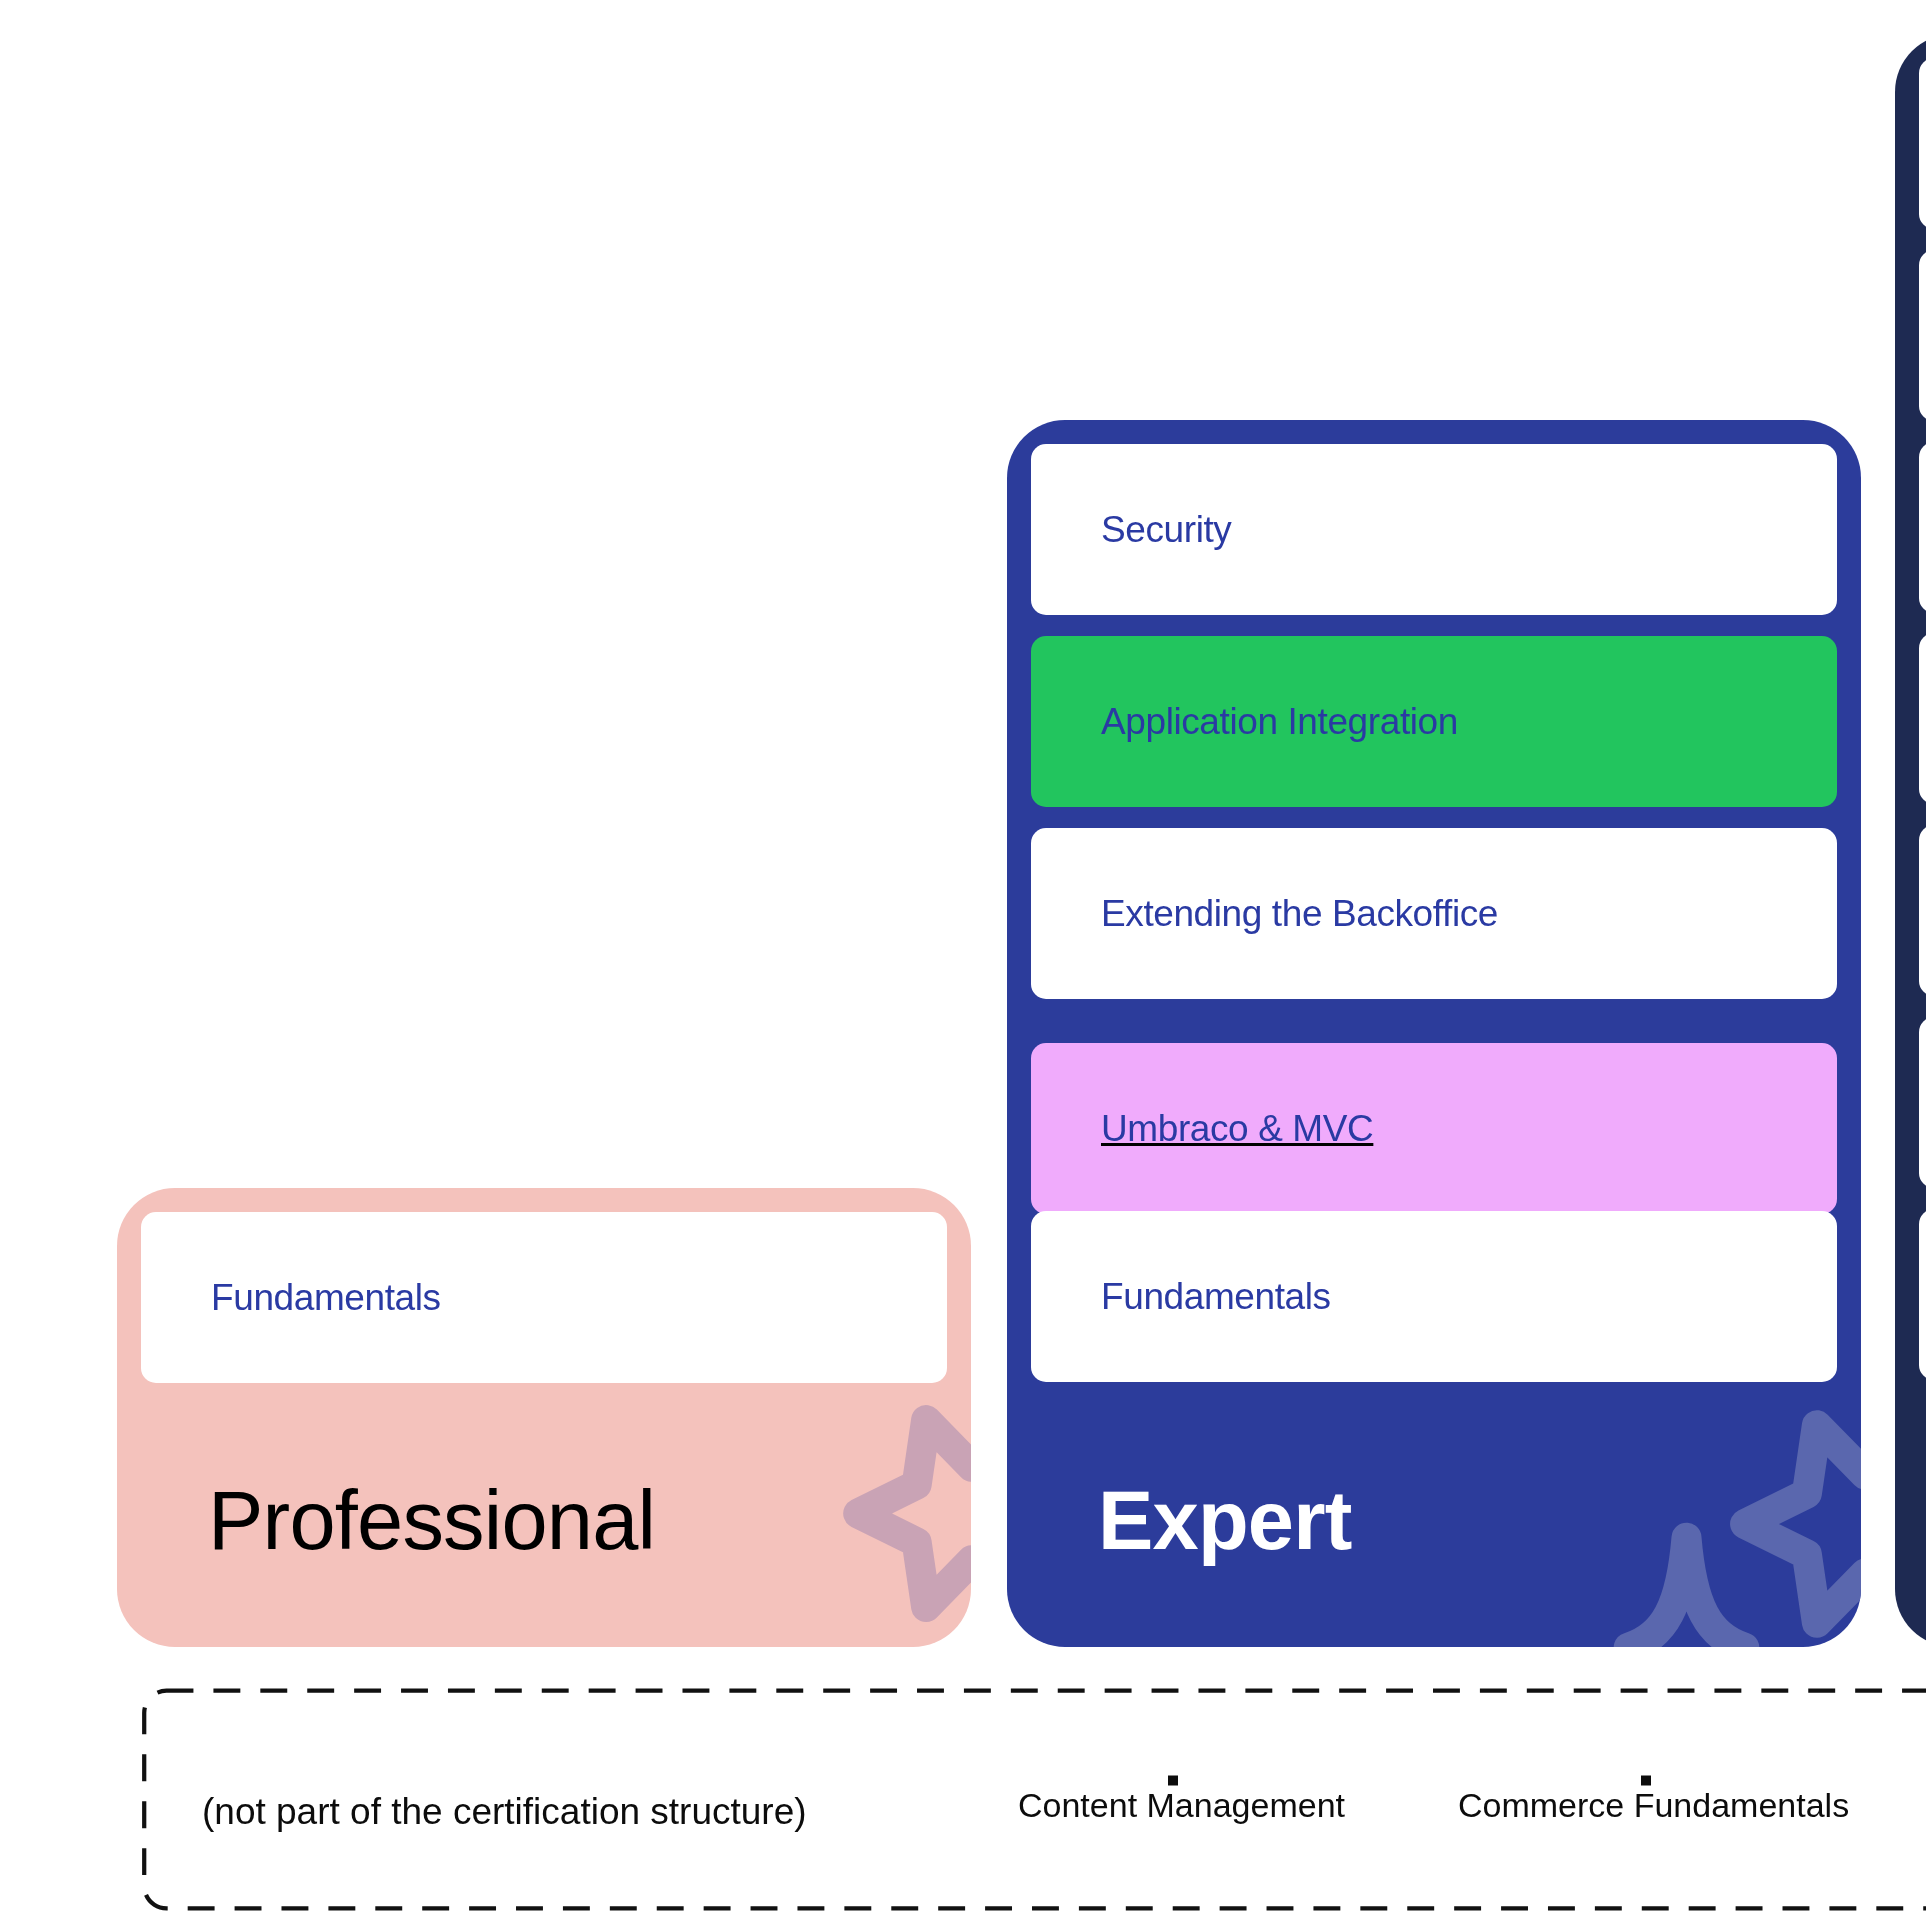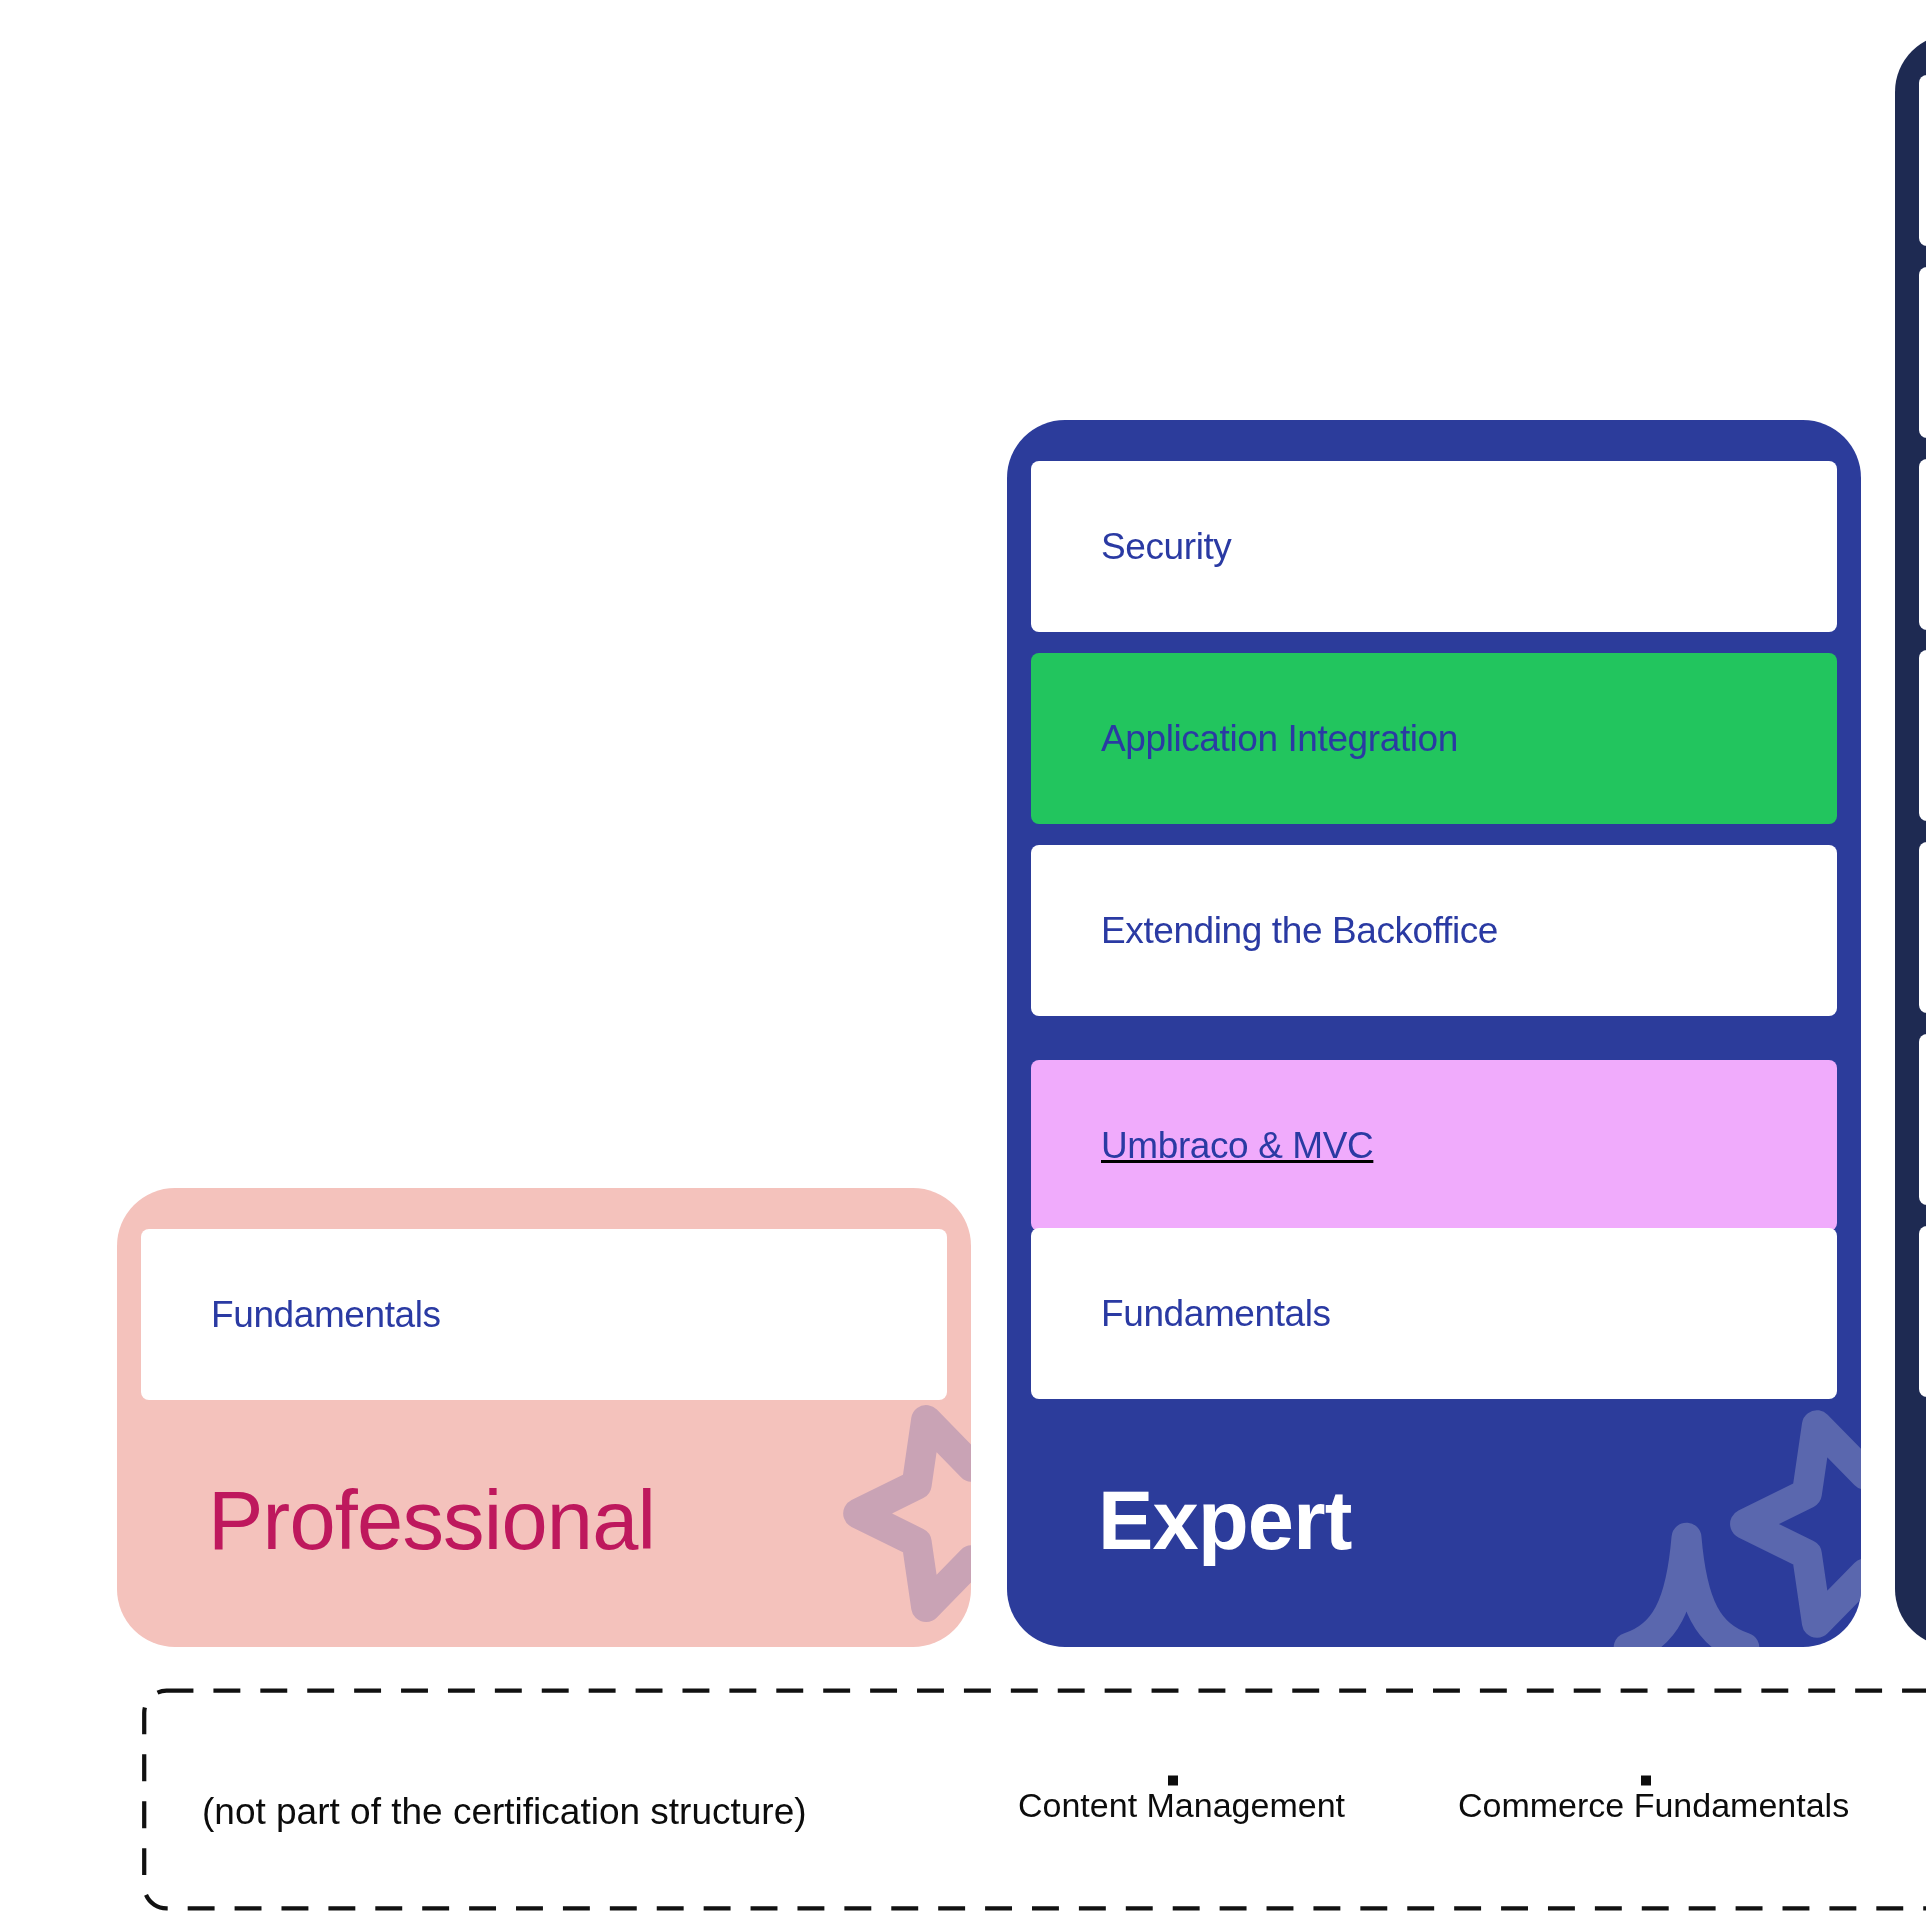--- a/index.html
+++ b/index.html
@@ -27,27 +27,26 @@
   .column.professional { left: 117px;  top: 1188px; width: 854px; height: 459px; }
   .column.expert       { left: 1007px; top: 420px; width: 854px; height: 1227px; }
   .column.master       { left: 1895px; top: 34px;   width: 854px; height: 1613px; }
 
   .card {
     position: absolute;
     left: 24px;
     width: 806px;
     height: 171px;
     background: #ffffff;
-    border-radius: 8px;
+    border-radius: 15px;
     display: flex;
     align-items: center;
     box-sizing: border-box;
     padding-left: 70px;
     z-index: 3;
-    margin-top: 17px;
   }
   .card-label {
     font-size: 37px;
     letter-spacing: -0.4px;
     color: #2A3AA3;
     white-space: nowrap;
   }
   .col-title {
     position: absolute;
     left: 91px;
@@ -130,21 +129,21 @@
     <div class="cards">
         <div class="card" style="top: 24px; background: rgb(255, 255, 255);">
           <span class="card-label" style="color: rgb(42, 58, 163);">Fundamentals</span>
         </div>
       </div>
     <svg class="star" style="left:720px; top:206px;" width="239" height="239" viewBox="0 0 620 620">
       <g transform="translate(310,310) rotate(-90) scale(2.55)">
         <path class="star-path" vector-effect="non-scaling-stroke" stroke-width="30" d="M 0,-100 L 29.4,-40.5 L 95.1,-30.9 L 47.6,15.5 L 58.8,80.9 L 0,50 L -58.8,80.9 L -47.6,15.5 L -95.1,-30.9 L -29.4,-40.5 Z" stroke="#C9A3B5"></path>
       </g>
     </svg>
-    <div class="col-title" style="color: #be185d;">Professional</div>
+    <div class="col-title" style="color: #000000;">Professional</div>
   </div>
 
   <div class="column expert" style="background: rgb(44, 60, 155);">
     <div class="cards">
         <div class="card" style="top: 24px; background: rgb(255, 255, 255);">
           <span class="card-label" style="color: rgb(42, 58, 163);">Security</span>
         </div>
         <div class="card" style="top: 216px; background: #22c55e;">
           <span class="card-label" style="color: rgb(42, 58, 163);">Application Integration</span>
         </div>

